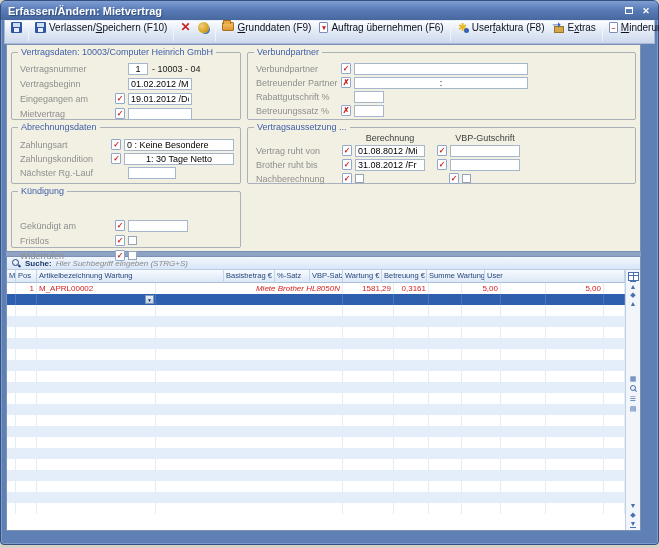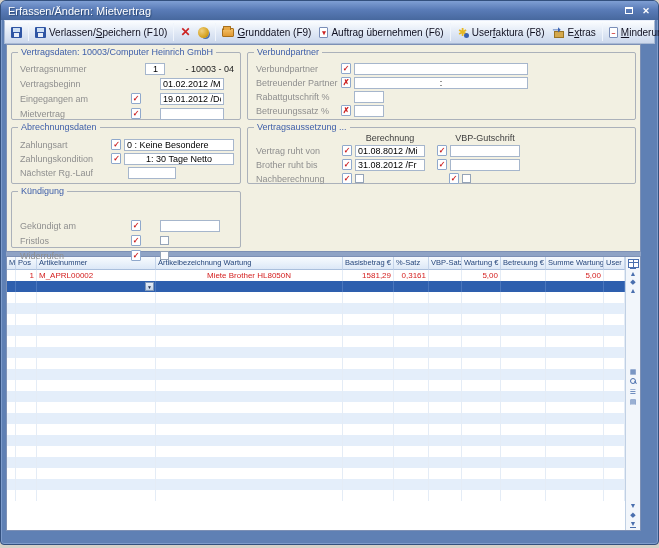--- a/index.html
+++ b/index.html
@@ -5,30 +5,30 @@
   * { margin:0; padding:0; box-sizing:border-box; }
   html,body { width:659px; height:548px; background:#d6d2c8; font-family:"Liberation Sans", sans-serif; overflow:hidden; }
   .window { position:absolute; left:0; top:0; width:659px; height:545px;
     background:#5f80b4; border-radius:6px 6px 4px 4px; border:1px solid #33507e;
     box-shadow: inset 0 0 0 1px #7e9ccb; }
 
   
   .titlebar { height:19px; border-radius:5px 5px 0 0; padding:0 5px 0 7px;
     background:linear-gradient(#7f9fd4 0%, #5a7cb8 45%, #47689e 100%);
     display:flex; align-items:center; }
-  .titlebar .title { color:#fff; font-size:11px; font-weight:normal; flex:1;
+  .titlebar .title { color:#fff; font-size:11px; font-weight:bold; flex:1;
     text-shadow:1px 1px 1px #2c4a78; white-space:nowrap; }
   .win-btn { width:14px; height:13px; margin-left:3px; display:flex; align-items:center; justify-content:center;
     color:#fff; font-size:9px; font-weight:bold; cursor:default; }
   .restore-glyph { width:8px; height:7px; border:1px solid #fff; border-top-width:2px; display:inline-block; }
 
   
   .toolbar { margin:0 3px; height:24px; background:linear-gradient(#fbfdff, #dde6f4 60%, #ccd8ec);
     border:1px solid #a8b9d4; border-top:1px solid #e8eefa; display:flex; align-items:center; padding:0 2px; }
-  .tbtn { display:flex; align-items:center; gap:3px; height:20px; padding:0 4px; font-size:10px; color:#101020;
+  .tbtn { display:flex; align-items:flex-start; gap:3px; height:20px; padding:0 4px; font-size:10px; color:#101020;
     background:transparent; border:none; white-space:nowrap; cursor:default; }
   .tbtn u { text-decoration:underline; }
   .tsep { width:1px; height:18px; background:#9fb0ca; border-right:1px solid #f0f5fc; margin:0 2px; }
   
   .ticon { display:inline-block; position:relative; }
   .i-disk { width:11px; height:11px; background:#2f55a4; border-radius:1px; }
   .i-disk::before { content:""; position:absolute; left:2px; top:1px; width:7px; height:4px; background:#cfe0f4; }
   .i-disk::after { content:""; position:absolute; left:3px; bottom:1px; width:5px; height:4px; background:#e8eef8; }
   .i-redx { color:#cc2222; font-size:12px; font-weight:bold; line-height:11px; }
   .i-seal { width:11px; height:11px; border-radius:50%; background:radial-gradient(circle at 35% 35%, #f0d080, #d4a01c 65%, #8a6a10); box-shadow:2px 2px 0 -1px #4a6fae; }
@@ -56,21 +56,21 @@
   .gb { position:absolute; border:1px solid #abb1ba; border-radius:2px; }
   .gb-legend { position:absolute; top:-6px; left:6px; background:#f2f0e2; padding:0 3px; font-size:9px; color:#4060aa; white-space:nowrap; }
   .gb1 { left:4px;  top:7px;  width:230px; height:68px; }
   .gb2 { left:240px; top:7px;  right:4px;  height:68px; }
   .gb3 { left:4px;  top:82px; width:230px; height:57px; }
   .gb4 { left:240px; top:82px; right:4px;  height:57px; }
   .gb5 { left:4px;  top:146px; width:230px; height:57px; }
   .gb6 { left:240px; top:146px; right:4px; height:57px; }
 
   .row { display:flex; align-items:center; height:13px; margin:1px 6px 0 8px; }
-  .gb1 .row, .gb5 .row { margin-top:2px;gap:16px; }
+  .gb1 .row, .gb5 .row { margin-top:2px; }
   .flabel { font-size:9px; color:#8f8f8f; white-space:nowrap; }
   .lw95 { width:95px; } .lw85 { width:85px; } .lw86 { width:86px; }
   .islot { width:13px; display:flex; align-items:center; }
   .fico { width:10px; height:11px; background:#fff; border:1px solid #8fa8cc; border-radius:1px;
           font-size:8px; line-height:9px; text-align:center; color:#cc2222; font-weight:bold; cursor:default; }
   .fin { height:12px; font-family:"Liberation Sans",sans-serif; font-size:9px; padding:0 2px; border:1px solid #a6b6cc; background:#fff; color:#000; }
   .w20{width:20px;} .w30{width:30px;} .w48{width:48px;} .w60{width:60px;} .w64{width:64px;} .w70{width:70px;} .w110{width:110px;} .w174{width:174px;}
   .suffix { font-size:9px; color:#202020; margin-left:4px; white-space:nowrap; }
   .cb { width:9px; height:9px; background:#fff; border:1px solid #95a4b8; display:inline-block; }
   .center { text-align:center; }
@@ -327,41 +327,45 @@
           <span class="islot">
               <span class="fico">✓</span>
             </span>
           <span class="cb"></span>
         </div>
       </div>
 
     </div>
 
     <div class="tablewrap">
+      <div class="searchbar">
+        <span class="mag"></span>
+        <span class="slabel">Suche:</span>
+        <input class="searchinput" placeholder="Hier Suchbegriff eingeben (STRG+S)" style="">
+      </div>
       <div class="gridzone">
         <div class="gridmain">
           <div class="thead">
               <div class="th" style="width: 9px;">M</div>
               <div class="th" style="width: 21px;">Pos</div>
-              <div class="th" style="width: 119px;">Artikelnummer</div>
               <div class="th" style="width: 187px;">Artikelbezeichnung Wartung</div>
               <div class="th" style="width: 51px;">Basisbetrag €</div>
               <div class="th" style="width: 35px;">%-Satz</div>
               <div class="th" style="width: 33px;">VBP-Satz</div>
               <div class="th" style="width: 39px;">Wartung €</div>
               <div class="th" style="width: 45px;">Betreuung €</div>
               <div class="th" style="width: 58px;">Summe Wartung €</div>
               <div class="th" style="width: 22px; flex: 1 1 0%;">User</div>
             </div>
           <div class="tbody">
               <div class="tr redrow">
                 <div class="td" style="width: 9px; text-align: left;"></div>
                 <div class="td" style="width: 21px; text-align: right;">1</div>
                 <div class="td" style="width: 119px; text-align: left;">M_APRL00002</div>
-                <div class="td" style="width: 187px; text-align: center;">Miete Brother HL8050N</div>
+                <div class="td" style="width: 187px; text-align: right; font-style: italic;">Miete Brother HL8050N</div>
                 <div class="td" style="width: 51px; text-align: right;">1581,29</div>
                 <div class="td" style="width: 35px; text-align: right;">0,3161</div>
                 <div class="td" style="width: 33px; text-align: right;"></div>
                 <div class="td" style="width: 39px; text-align: right;">5,00</div>
                 <div class="td" style="width: 45px; text-align: right;"></div>
                 <div class="td" style="width: 58px; text-align: right;">5,00</div>
                 <div class="td" style="width: 22px; flex: 1 1 0%; text-align: left;"></div>
               </div>
               <div class="tr selected">
                 <div class="td" style="width: 9px; text-align: left;"></div>

